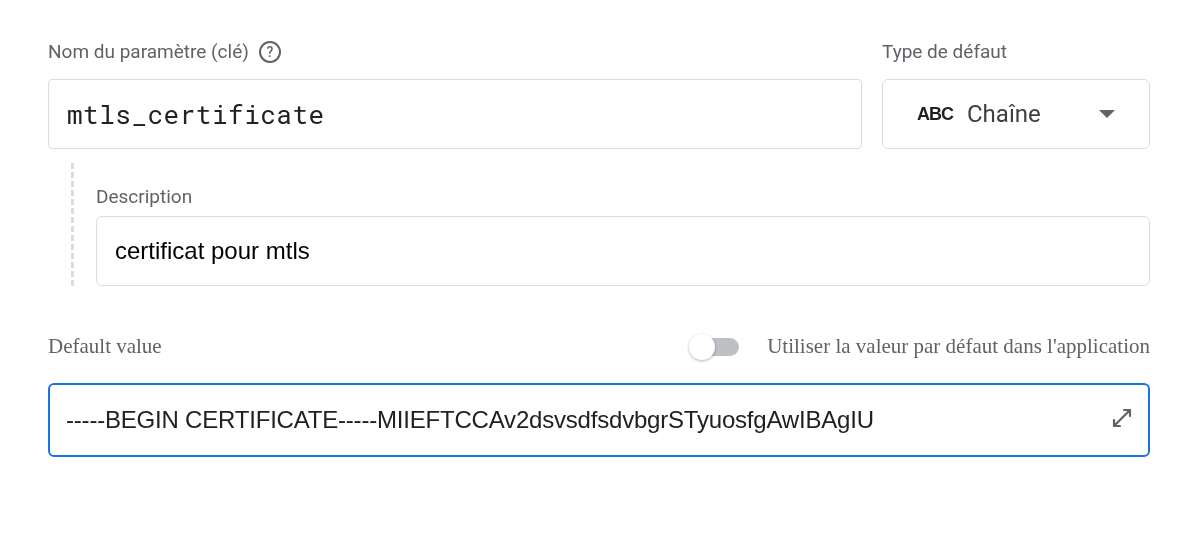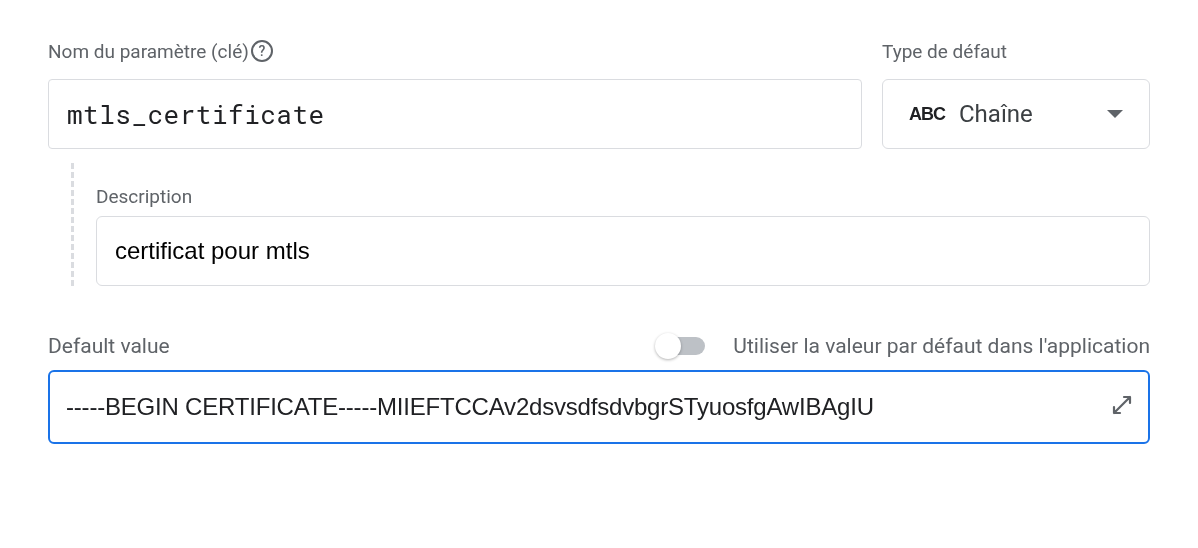--- a/index.html
+++ b/index.html
@@ -15,22 +15,22 @@
       gap: 20px;
       align-items: flex-start;
     }
     .param-name-col { flex: 1; }
     .data-type-col { width: 268px; }
     .field-label {
       font-size: 19px;
       color: #5f6368;
       margin-bottom: 16px;
       display: flex;
-      align-items: flex-start;
-      gap: 2px;
+      align-items: flex-end;
+      gap: 10px;
     }
     .help-icon {
       width: 22px;
       height: 22px;
       border: 2px solid #5f6368;
       border-radius: 50%;
       display: inline-flex;
       align-items: center;
       justify-content: center;
       font-size: 14px;
@@ -48,21 +48,21 @@
       font-family: 'Roboto Mono', monospace;
       color: #202124;
       outline: none;
       letter-spacing: 0.5px;
     }
     .dropdown {
       width: 100%;
       height: 70px;
       border: 1px solid #dadce0;
       border-radius: 6px;
-      padding: 0 26px;
+      padding: 0 34px;
       display: flex;
       align-items: center;
       gap: 14px;
       cursor: pointer;
     }
     .abc-icon {
       font-family: Arial, sans-serif;
       font-weight: 900;
       font-size: 18px;
       letter-spacing: -1px;
@@ -111,21 +111,22 @@
       font-size: 24px;
       color: #000000;
       outline: none;
     }
     .default-value-section {
       margin-top: 48px;
     }
     .default-header {
       display: flex;
       align-items: center;
-      margin-bottom: 12px;
+      margin-bottom: 24px;
+      font-family: Liberation Serif, serif;
     }
     .default-label {
       font-size: 21px;
       color: #5f6368;
       flex: 0 0 auto;
     }
     .toggle-group {
       margin-left: auto;
       display: flex;
       align-items: center;

